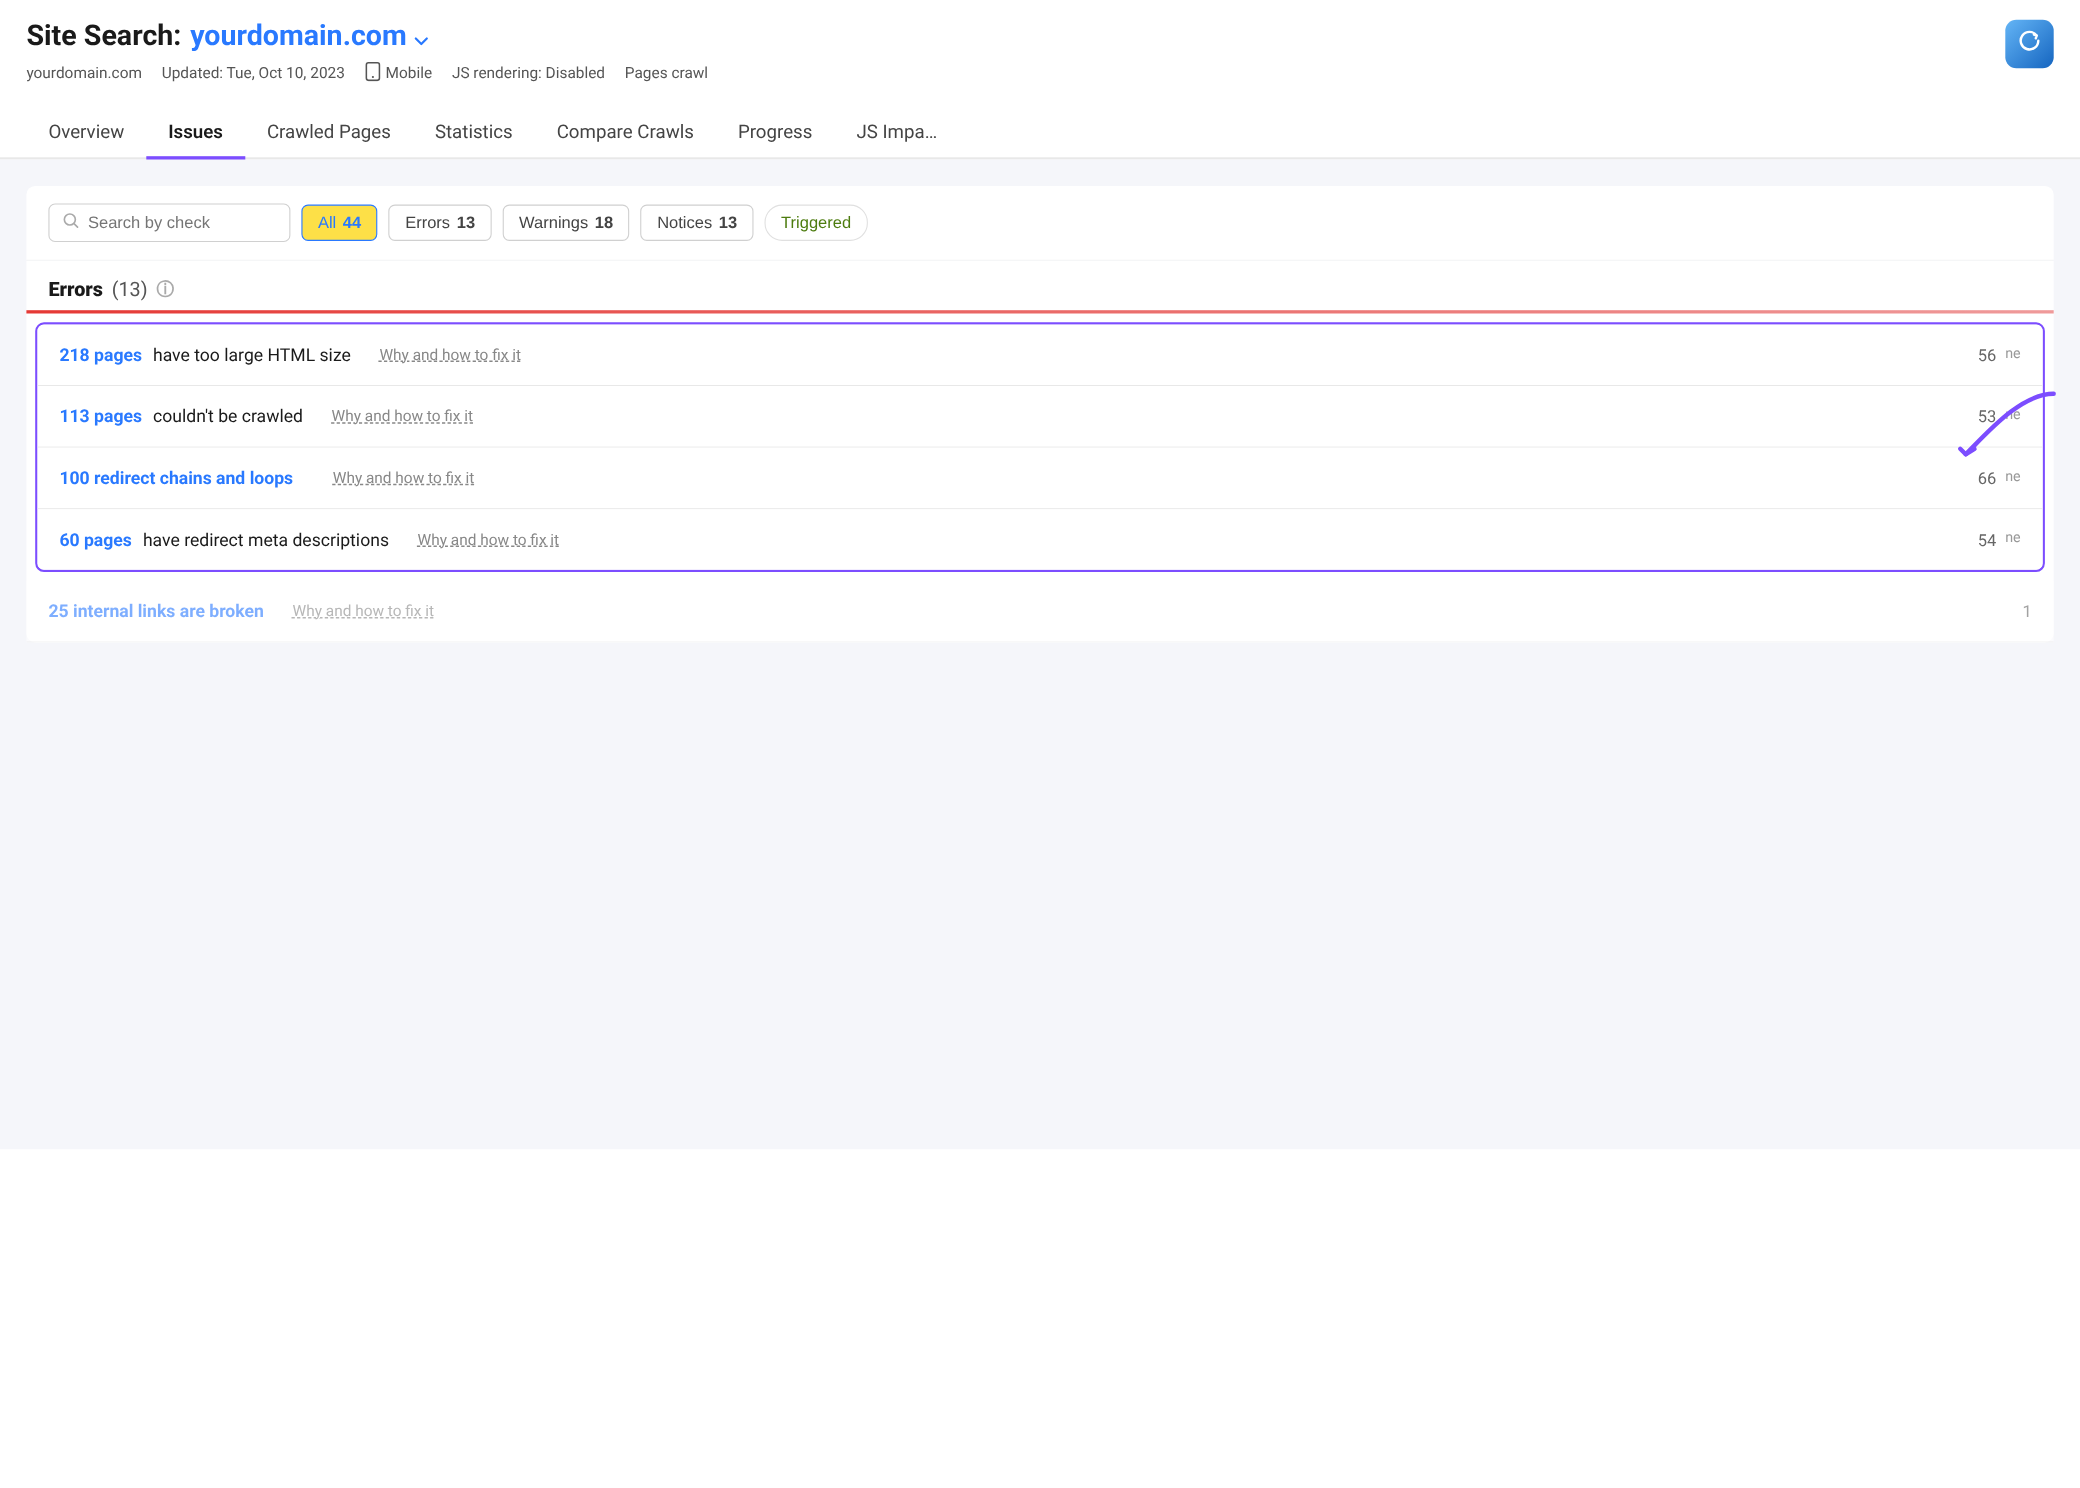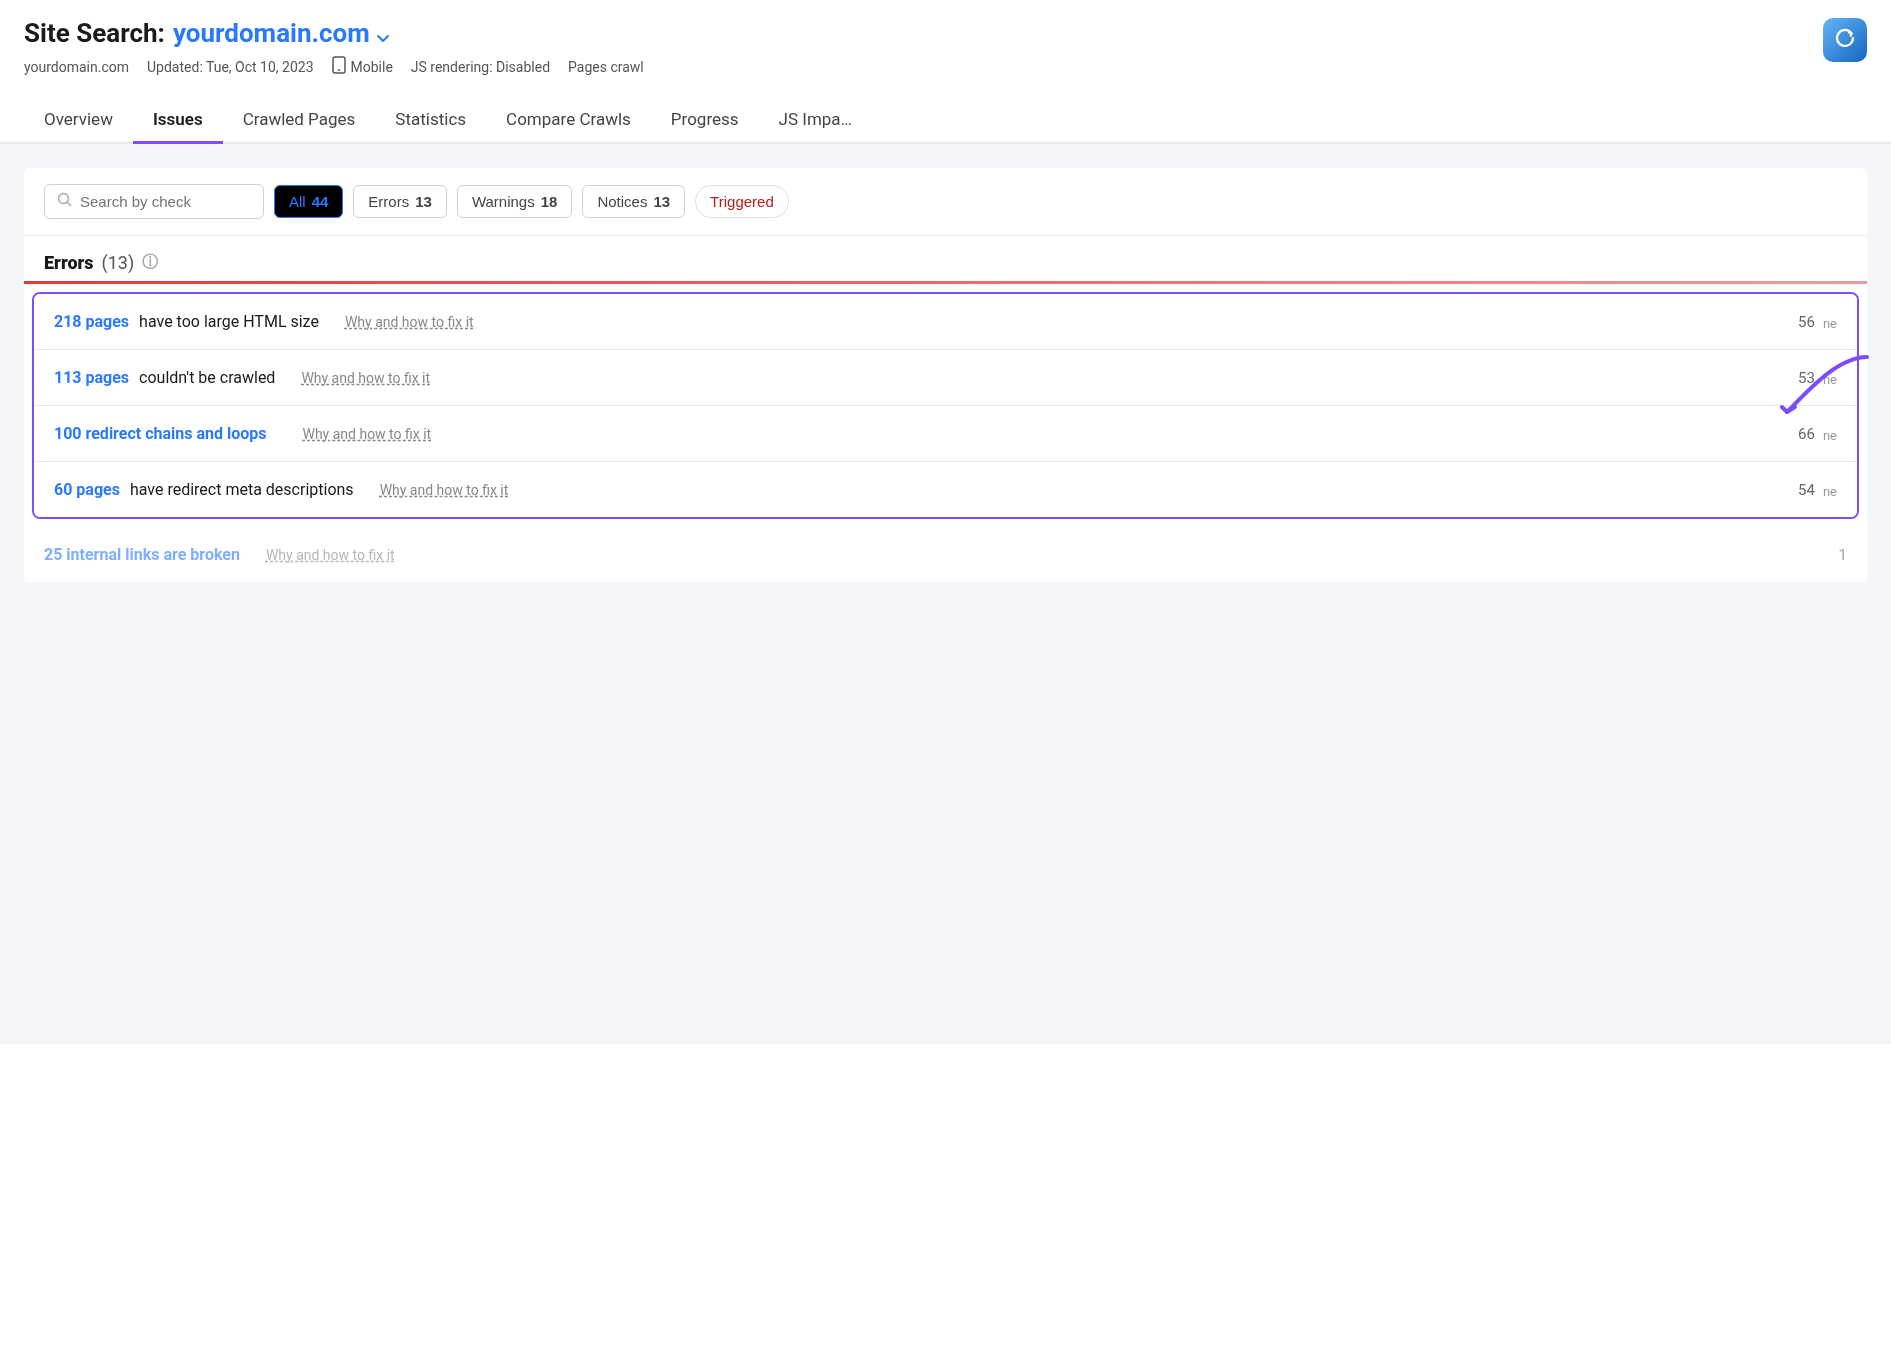--- a/index.html
+++ b/index.html
@@ -140,21 +140,21 @@
       cursor: pointer;
       color: #444;
       display: flex;
       align-items: center;
       gap: 6px;
       font-weight: 400;
     }
     .filter-btn.active {
       border-color: #2979ff;
       color: #2979ff;
-      background: #000000;
+      background: #fde047;
     }
     .filter-count {
       font-weight: 600;
     }
 
     
     .section-container {
       background: #fff;
       border-radius: 0 0 8px 8px;
     }
@@ -218,21 +218,21 @@
       color: #888;
       font-size: 14px;
       text-decoration: underline;
       text-decoration-style: dashed;
       cursor: pointer;
       margin-left: 16px;
       white-space: nowrap;
     }
     .issue-right {
       display: flex;
-      align-items: flex-end;
+      align-items: flex-start;
       gap: 8px;
       min-width: 80px;
       justify-content: flex-end;
     }
     .issue-number {
       font-size: 15px;
       color: #666;
       font-weight: 400;
     }
     .issue-suffix {
@@ -338,21 +338,21 @@
       <span class="filter-count">13</span>
     </button>
     <button class="filter-btn">
       <span>Warnings</span>
       <span class="filter-count">18</span>
     </button>
     <button class="filter-btn">
       <span>Notices</span>
       <span class="filter-count">13</span>
     </button>
-    <button class="filter-btn" style="color:#b91c1c; border-color:#e0e0e0; max-width: 110px; overflow:hidden;border-radius:16px;">
+    <button class="filter-btn" style="color:#4d7c0f; border-color:#e0e0e0; max-width: 110px; overflow:hidden;border-radius:16px;">
       <span>Triggered</span>
     </button>
   </div>
 
   <div class="section-container">
 
     <div class="section-header">
       <div class="section-title">
         <strong>Errors</strong>
         <span class="section-count">(13)</span>

